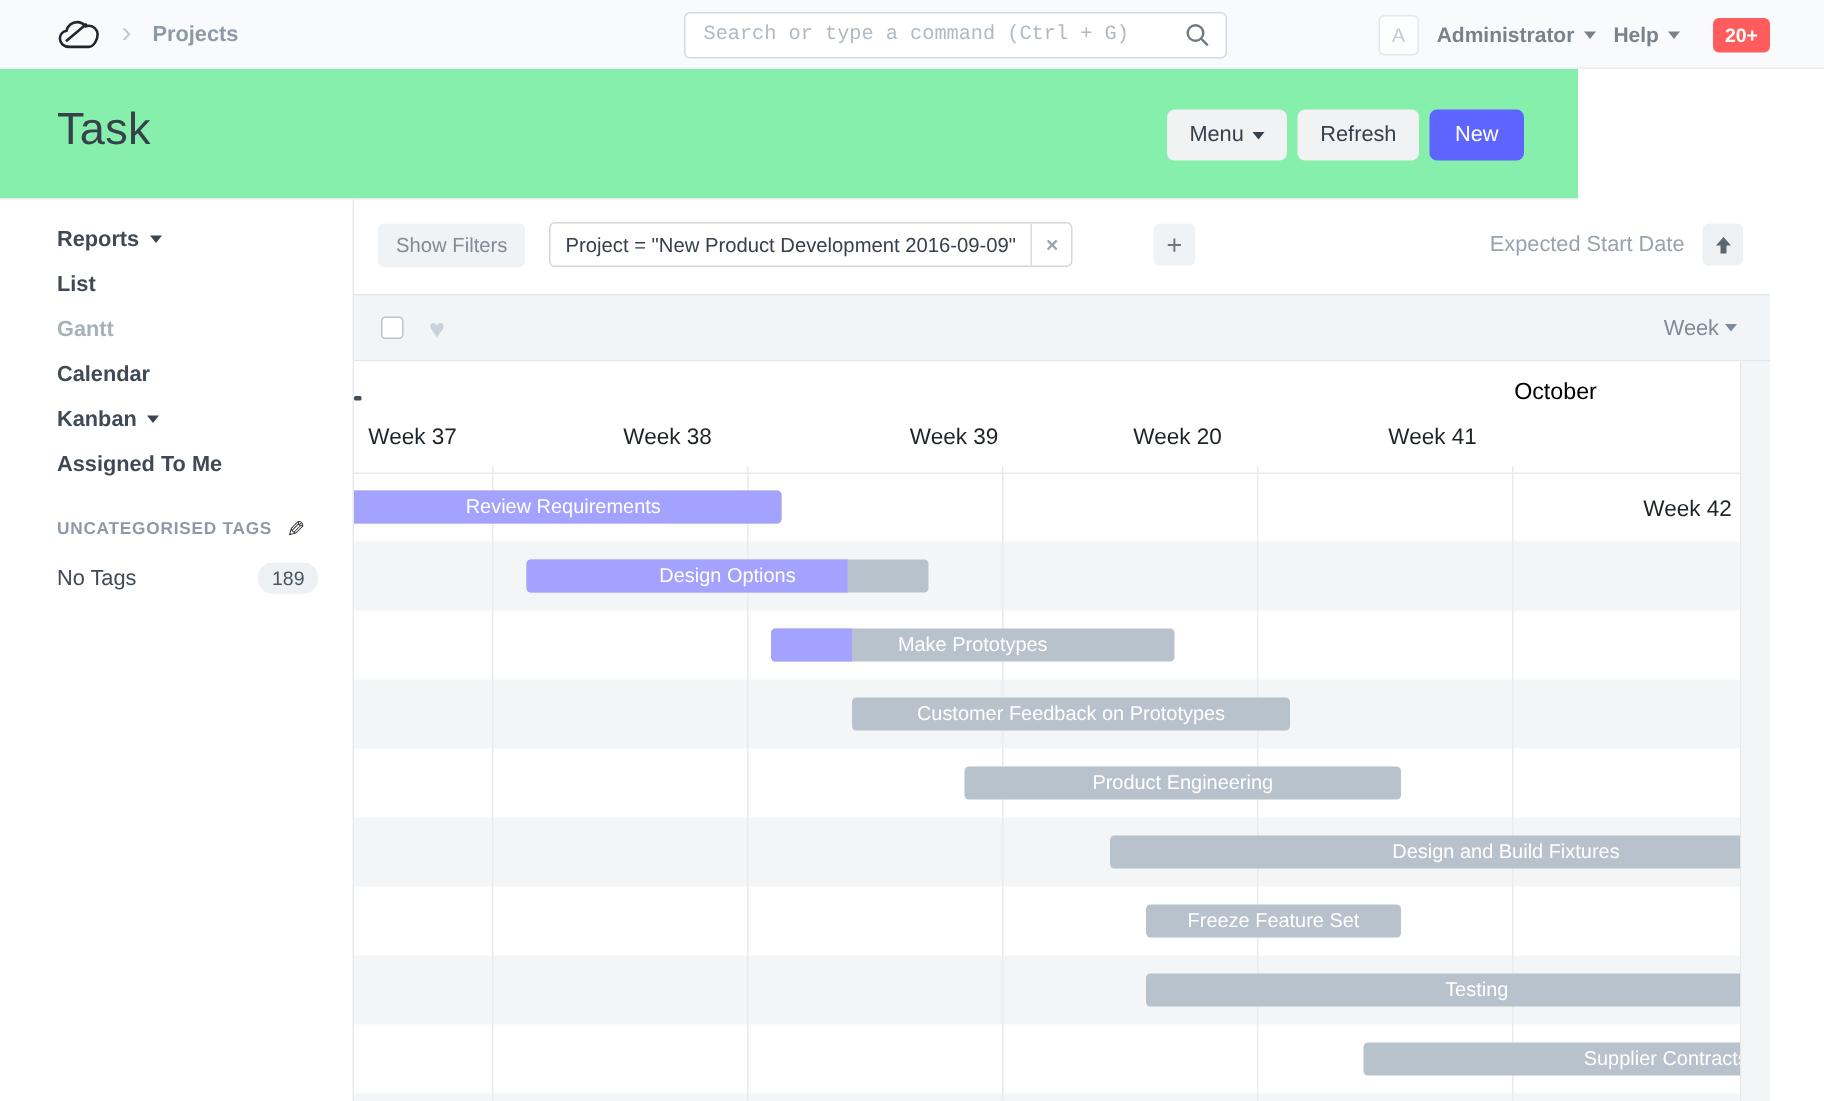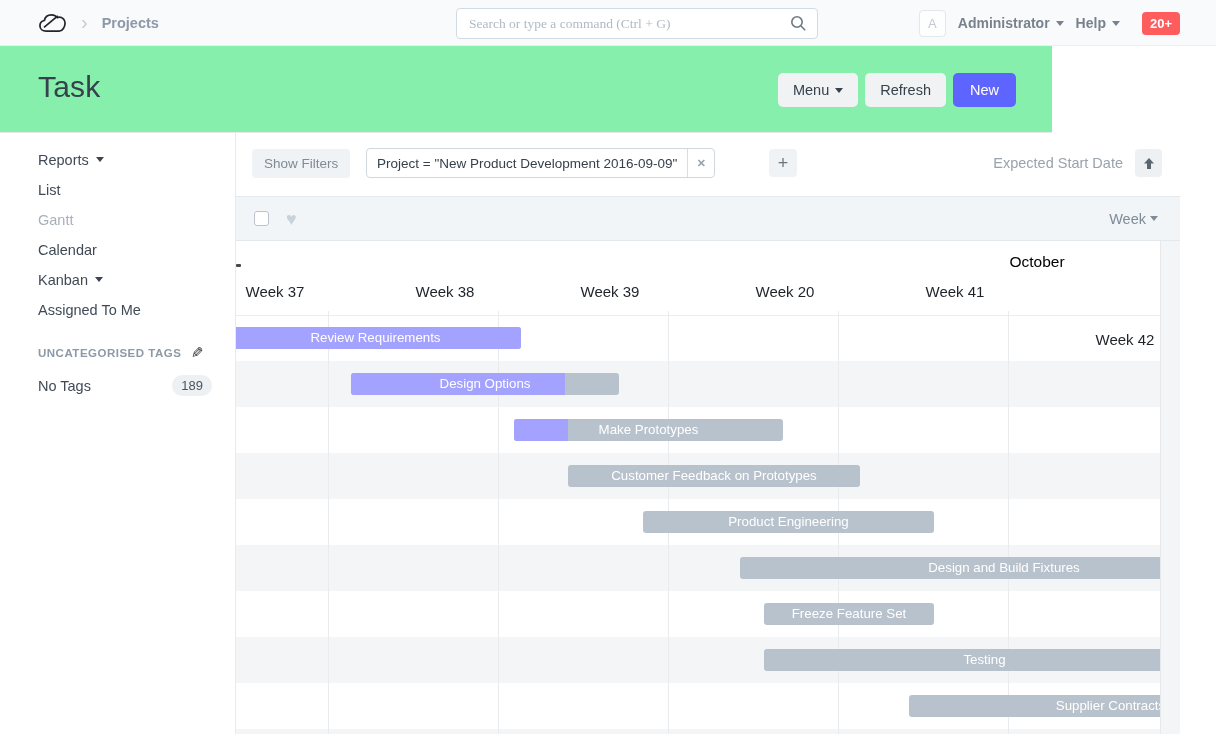--- a/index.html
+++ b/index.html
@@ -10,21 +10,21 @@
   .navbar { position: absolute; left: 0; top: 0; width: 1216px; height: 46px;
             background: #f8fafc; border-bottom: 1px solid #eceff2;
             display: flex; align-items: center; }
   .nav-left { display: flex; align-items: center; padding-left: 38px; gap: 14px; }
   .crumb-chev { color: #c3ccd4; font-size: 20px; line-height: 1; margin-top: -2px; }
   .breadcrumb { color: #8d99a6; font-weight: bold; font-size: 14.5px; }
   .searchbox { position: absolute; left: 456px; top: 8px; width: 362px; height: 31px;
                background: #fff; border: 1px solid #d4dbe0; border-radius: 4px;
                display: flex; align-items: center; }
   .searchbox input { flex: 1; border: none; outline: none; background: transparent;
-                     font-family: Liberation Serif, serif;
+                     font-family: Liberation Mono, monospace;
                      font-size: 13.5px; color: #36414c; padding: 0 6px 0 12px; }
   .searchbox input::placeholder { color: #b0bac3; }
   .search-icon { margin-right: 10px; display: flex; }
   .nav-right { position: absolute; right: 36px; top: 0; height: 46px;
                display: flex; align-items: center; gap: 22px; }
   .avatar { width: 27px; height: 27px; border: 1px solid #e3e8ec; border-radius: 4px;
             background: #fdfefe; color: #c3cbd3; font-size: 13px;
             display: flex; align-items: center; justify-content: center; }
   .nav-user, .nav-help { color: #79828c; font-weight: bold; font-size: 14px;
                          display: flex; align-items: center; cursor: pointer; margin-left: -10px; }
@@ -43,21 +43,21 @@
   .btn { height: 34px; border: none; border-radius: 5px; font-family: "Liberation Sans", sans-serif;
          font-size: 14.5px; padding: 0 15px; cursor: pointer; display: flex; align-items: center; }
   .btn-default { background: #f0f2f4; color: #36414c; }
   .btn-default .caret { border-top-color: #36414c; }
   .btn-primary { background: #5e64ff; color: #fff; padding: 0 17px; }
 
   
   .sidebar { position: absolute; left: 0; top: 133px; width: 236px; height: 601px;
              background: #fff; border-right: 1px solid #e7eaee; padding: 17px 24px 0 38px; }
   .side-item { font-size: 14.5px; color: #404a56; margin-bottom: 11px; height: 19px;
-               display: flex; align-items: center; cursor: pointer; }
+               display: flex; align-items: center; cursor: pointer; font-weight: bold; }
   .side-item .caret { border-top-color: #3b444f; margin-left: 7px; }
   .side-item.active { color: #a7b1ba; cursor: default; }
   .tags-heading { margin-top: 25px; display: flex; align-items: center; gap: 10px; }
   .tags-heading .label { font-size: 11.5px; font-weight: bold; letter-spacing: .5px;
                          color: #8d99a6; }
   .pencil-icon { font-size: 15px; color: #262c33; transform: scaleX(-1); cursor: pointer; }
   .tag-row { margin-top: 13px; display: flex; align-items: center; justify-content: space-between;
              width: 174px; cursor: pointer; }
   .tag-row .label { font-size: 14.5px; color: #404a56; }
   .count-pill { background: #eef1f4; color: #4a545e; font-size: 13px;
@@ -250,21 +250,21 @@
         <div class="g-row alt" style="top: 488px;"></div>
         <div class="g-topline"></div>
         <div class="g-vline" style="left: 91.5px;"></div>
         <div class="g-vline" style="left: 261.5px;"></div>
         <div class="g-vline" style="left: 431.5px;"></div>
         <div class="g-vline" style="left: 601.5px;"></div>
         <div class="g-vline" style="left: 771.5px;"></div>
         <div class="month-label" style="left: 801px;">October</div>
         <div class="week-label" style="left: 39px;">Week 37</div>
         <div class="week-label" style="left: 209px;">Week 38</div>
-        <div class="week-label" style="left: 374px;">Week 39</div>
+        <div class="week-label" style="left: 400px;">Week 39</div>
         <div class="week-label" style="left: 549px;">Week 20</div>
         <div class="week-label" style="left: 719px;">Week 41</div>
         <div class="week-label" style="left: 889px; margin-top: 48px;">Week 42</div>
         <div class="g-bar" style="left: -6px; width: 291px; top: 86px;">
           <div class="g-progress full" style="width: 100%;"></div>
           <div class="g-label">Review Requirements</div>
         </div>
         <div class="g-bar" style="left: 115px; width: 268px; top: 132px;">
           <div class="g-progress" style="width: 80%;"></div>
           <div class="g-label">Design Options</div>

